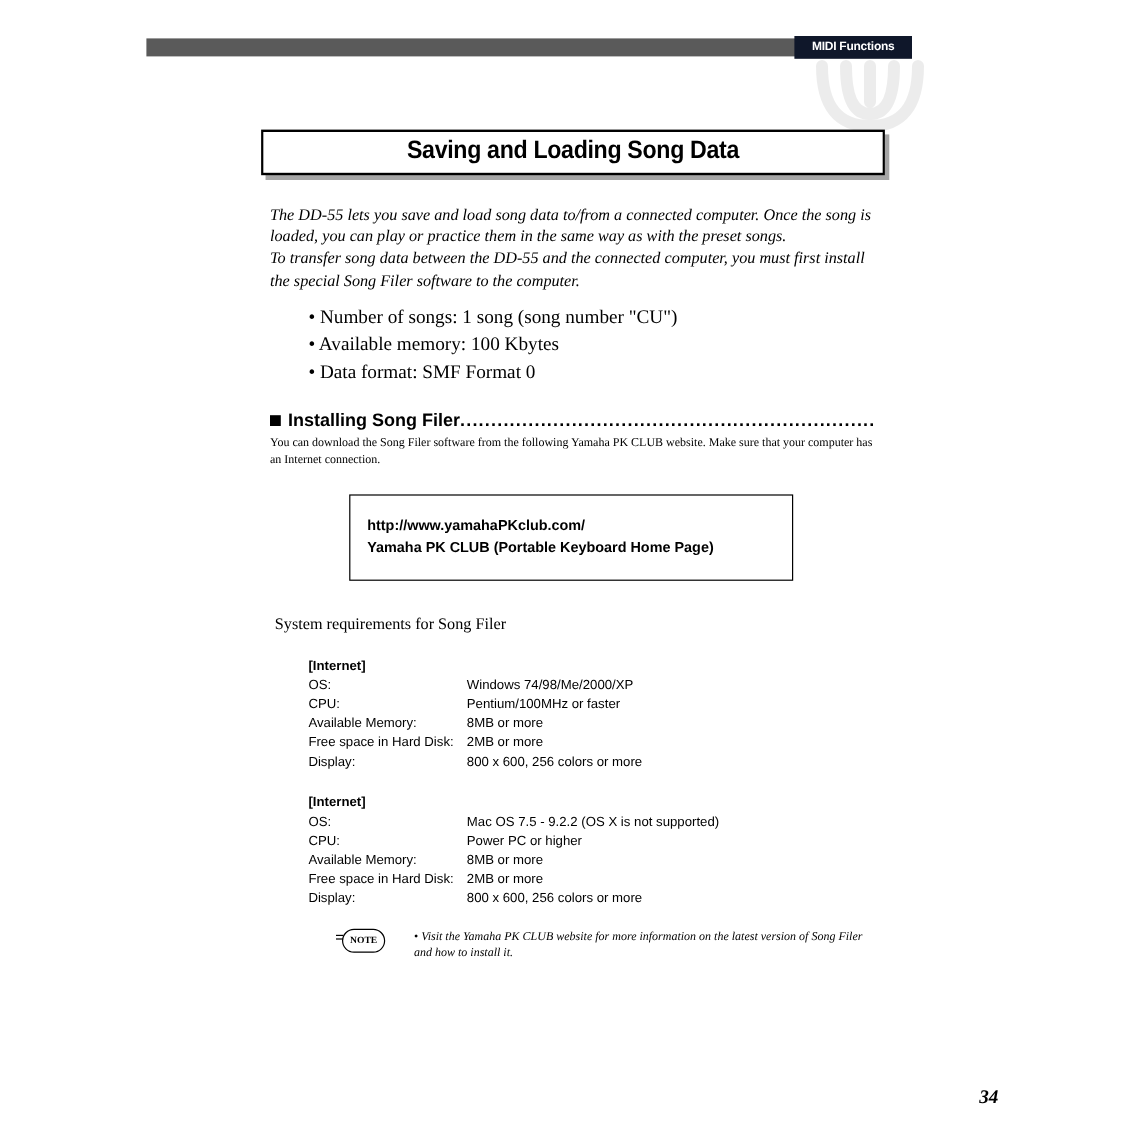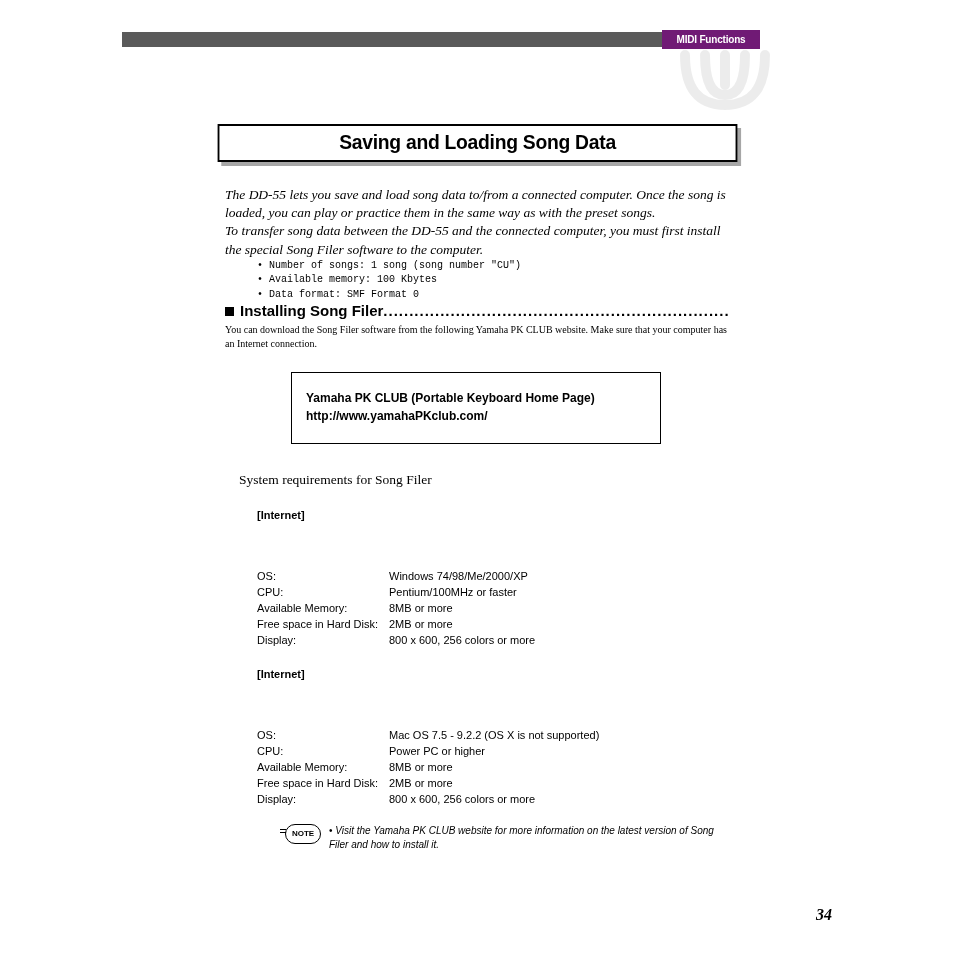--- a/index.html
+++ b/index.html
@@ -18,42 +18,42 @@
     width: 636px;
     height: 15px;
     background: #5a5a5a;
   }
   .header-tab {
     position: absolute;
     top: 30px;
     left: 662px;
     width: 98px;
     height: 19px;
-    background: #701a75;
+    background: #0f172a;
     color: #fff;
     font-family: Arial, Helvetica, sans-serif;
     font-weight: bold;
     font-size: 10px;
     line-height: 19px;
     text-align: center;
     letter-spacing: -0.2px;
   }
   .watermark {
     position: absolute;
     top: 50px;
     left: 680px;
     width: 90px;
     height: 60px;
     opacity: 0.07;
     pointer-events: none;
   }
   .watermark svg { width: 100%; height: 100%; }
   .content {
     position: absolute;
-    top: 124px;
+    top: 108px;
     left: 195px;
     width: 565px;
   }
   .section-title-box {
     border: 2px solid #000;
     box-shadow: 4px 4px 0 rgba(0,0,0,0.35);
     text-align: center;
     font-family: Arial, Helvetica, sans-serif;
     font-weight: 900;
     font-size: 21px;
@@ -69,27 +69,29 @@
     font-size: 13.5px;
     line-height: 1.35;
   }
   .intro p { margin-bottom: 0; font-style: italic; }
   .loadable {
     margin-top: 22px;
     margin-left: 30px;
     font-size: 13.5px;
   }
   .bullets {
+    margin-top: 10px;
     margin-left: 62px;
-    font-family: Liberation Mono, monospace;
-    font-size: 10px;
+    font-family: Liberation Serif, serif;
+    font-size: 16px;
     line-height: 1.45;
   }
   .bullets div::before { content: "• "; }
   .h2-row {
+    margin-top: 20px;
     margin-left: 30px;
     width: 505px;
     display: flex;
     align-items: baseline;
     font-family: Arial, Helvetica, sans-serif;
     font-weight: bold;
     font-size: 15px;
   }
   .h2-square {
     display: inline-block;
@@ -122,43 +124,43 @@
     width: 370px;
     border: 1.5px solid #000;
     padding: 16px 14px 18px 14px;
     font-family: Arial, Helvetica, sans-serif;
     font-weight: bold;
     font-size: 12px;
     line-height: 1.5;
   }
   .sysreq-intro {
     margin-top: 28px;
-    margin-left: 44px;
+    margin-left: 34px;
     font-size: 13.5px;
   }
   .sysreq-block {
     margin-top: 20px;
     margin-left: 62px;
     font-family: Arial, Helvetica, sans-serif;
     font-size: 11px;
     line-height: 1.45;
   }
   .sysreq-block .platform { font-weight: bold; }
-  .sysreq-table { display: table; margin-top: 45px; }
+  .sysreq-table { display: table; }
   .sysreq-row { display: table-row; }
   .sysreq-label { display: table-cell; width: 132px; }
   .sysreq-val { display: table-cell; }
   .sysreq-block + .sysreq-block { margin-top: 18px; }
   .note-row {
     margin-top: 16px;
     margin-left: 90px;
     width: 440px;
     display: flex;
-    gap: 8px;
-    font-family: Liberation Sans, sans-serif;
+    gap: 24px;
+    font-family: Liberation Serif, serif;
     font-size: 10px;
     font-style: italic;
     line-height: 1.4;
   }
   .note-icon {
     flex: none;
     width: 36px;
     height: 20px;
     border: 1.2px solid #000;
     border-radius: 10px;
@@ -217,22 +219,22 @@
 
   <div class="h2-row">
     <span class="h2-square"></span>
     <span>Installing Song Filer</span>
     <span class="h2-dots"></span>
   </div>
 
   <div class="after-h2">You can download the Song Filer software from the following Yamaha PK CLUB website.  Make sure that your computer has an Internet connection.</div>
 
   <div class="info-box">
+    <div>http://www.yamahaPKclub.com/</div>
     <div>Yamaha PK CLUB (Portable Keyboard Home Page)</div>
-    <div>http://www.yamahaPKclub.com/</div>
   </div>
 
   <div class="sysreq-intro">System requirements for Song Filer</div>
 
   <div class="sysreq-block">
     <div class="platform">[Internet]</div>
     <div class="sysreq-table">
       <div class="sysreq-row">
           <span class="sysreq-label">OS:</span>
           <span class="sysreq-val">Windows 74/98/Me/2000/XP</span>

